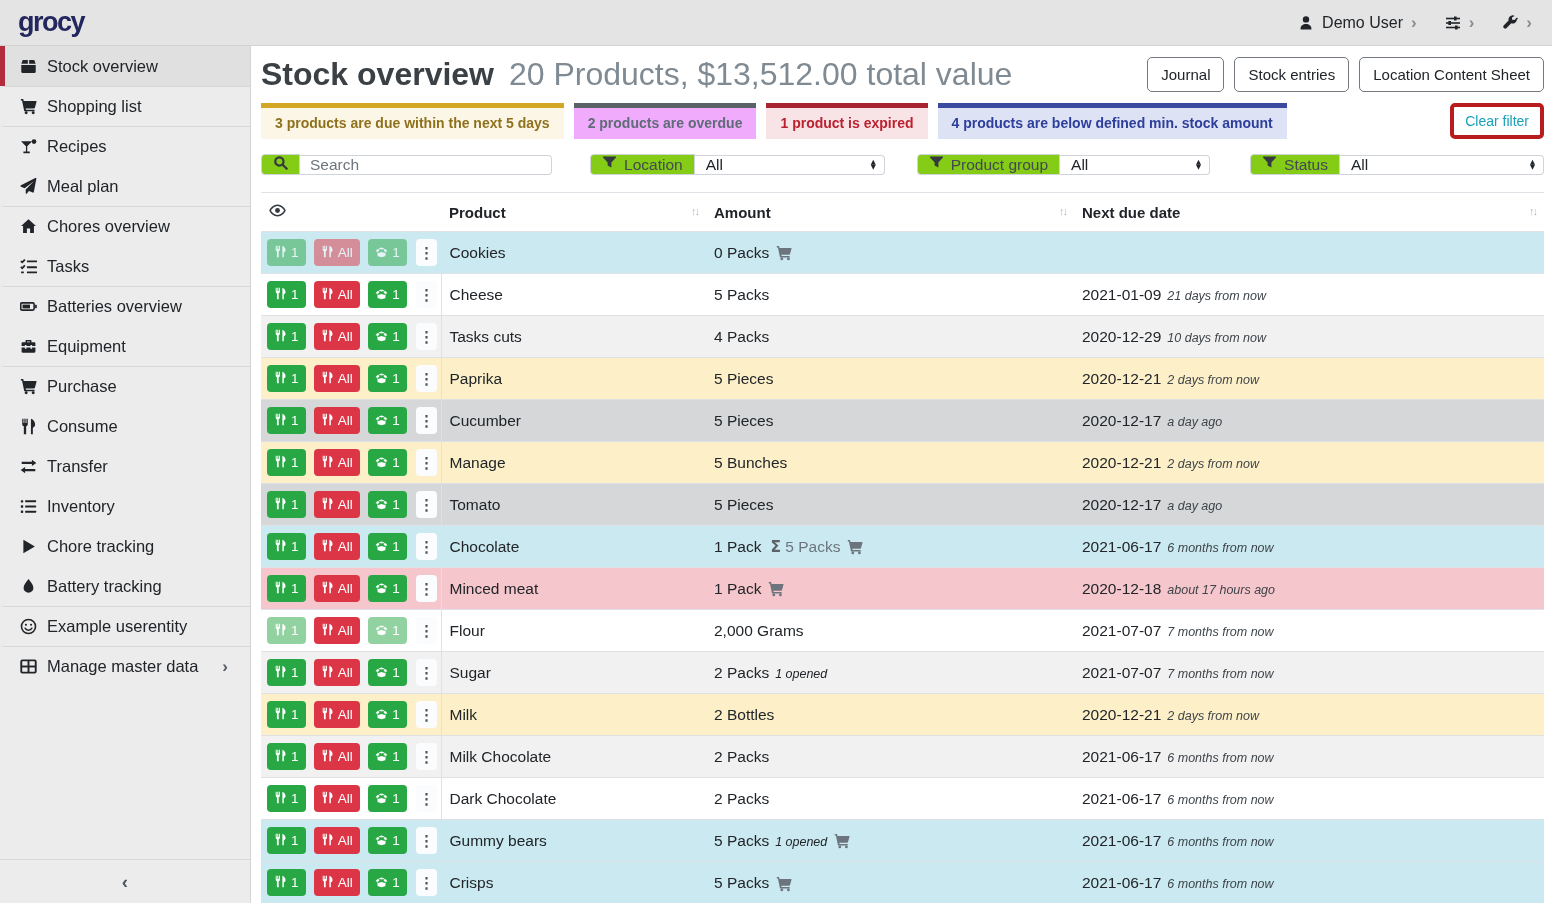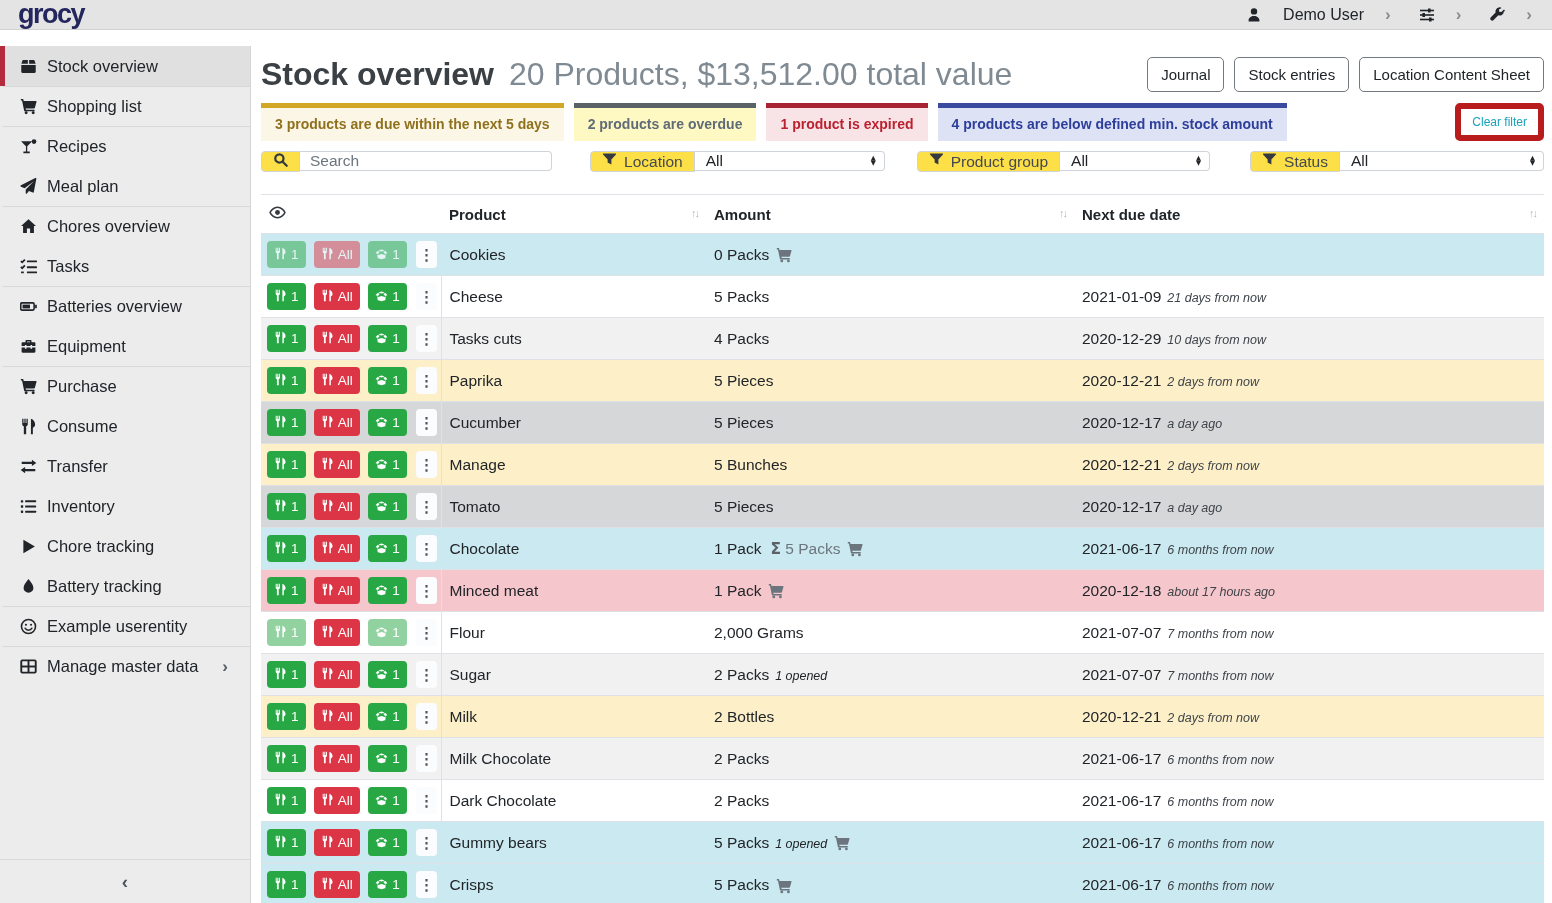--- a/index.html
+++ b/index.html
@@ -4,28 +4,28 @@
 <style>
   * { box-sizing: border-box; }
   html,body { margin:0; padding:0; }
   body {
     width:1552px; height:903px; overflow:hidden;
     font-family:"Liberation Sans", sans-serif;
     background:#fff; color:#212529;
   }
   
   .topbar {
-    position:fixed; top:0; left:0; right:0; height:30px;
+    position:fixed; top:0; left:0; right:0; height:46px;
     background:#e4e4e4; border-bottom:1px solid #d2d2d2;
     display:flex; align-items:center; justify-content:space-between;
     padding:0 20px 0 18px; z-index:20;
   }
   .logo { font-weight:bold; font-size:27px; color:#24265e; letter-spacing:-1.5px; cursor:pointer; }
   .topbar-right { display:flex; align-items:center; gap:28px; }
-  .topbar-item { display:flex; align-items:center; gap:21px; font-size:16px; color:#212529; cursor:pointer; }
+  .topbar-item { display:flex; align-items:center; gap:8px; font-size:16px; color:#212529; cursor:pointer; }
   .topbar-item .ticon svg { width:16px; height:16px; display:block; color:#212529; }
   .chev { color:#878d94; font-size:17px; font-weight:bold; line-height:1; }
   
   .sidebar {
     position:fixed; top:46px; left:0; bottom:0; width:251px;
     background:#ececec; border-right:1px solid #d4d4d4;
     display:flex; flex-direction:column; z-index:10;
   }
   .sidebar nav { flex:1; }
   .side-item {
@@ -49,33 +49,33 @@
   h1 .subtitle { color:#7f8a93; font-weight:400; margin-left:6px; }
   .head-actions { display:flex; gap:10px; }
   .btn-outline {
     background:#fff; border:1px solid #73797e; border-radius:5px; padding:8px 13px;
     font-size:15px; color:#212529; font-family:inherit; cursor:pointer; white-space:nowrap;
   }
   
   .banners { display:flex; gap:10px; align-items:stretch; margin:3px 0 10px; }
   .banner { border-top:5px solid; padding:7px 14px 8px; font-size:14px; font-weight:bold; display:flex; align-items:center; cursor:pointer; }
   .banner--due      { background:#fbf6e6; border-color:#d2a726; color:#8f701d; }
-  .banner--overdue  { background:#fef9c3; border-color:#5a6167; color:#5f6b77; }
+  .banner--overdue  { background:#f0abfc; border-color:#5a6167; color:#5f6b77; }
   .banner--expired  { background:#f8e4e7; border-color:#a82432; color:#bc212f; }
   .banner--belowmin { background:#dde2f4; border-color:#3a4b9f; color:#2d3e9b; }
   .clear-filter {
     margin-left:auto; align-self:center; background:#fff; color:#17a2b8;
-    border:6px solid #b91c1c; border-radius:5px; padding:6px 11px; font-size:12px;
+    border:4px solid #b91c1c; border-radius:5px; padding:6px 11px; font-size:14px;
     font-family:inherit; cursor:pointer; white-space:nowrap;
   }
   
   .filters { display:flex; margin:6px 0 12px; }
-  .igroup { display:flex; align-items:flex-start; height:31px; }
+  .igroup { display:flex; align-items:center; height:31px; }
   .prepend {
-    display:flex; align-items:center; gap:7px; background:#fde047;
+    display:flex; align-items:center; gap:7px; background:#84cc16;
     border:1px solid #ced4da; border-radius:4px 0 0 4px; padding:0 11px;
     font-size:15.5px; color:#43494f; white-space:nowrap;
   }
   .prepend svg { width:15px; height:15px; color:#343a40; }
   .search-group { width:300px; }
   .search-input {
     flex:1; min-width:0; border:1px solid #ced4da; border-left:none; border-radius:0 4px 4px 0;
     padding:0 10px; font-size:15.5px; color:#495057; font-family:inherit; outline:none;
   }
   .search-input::placeholder { color:#6c757d; }

